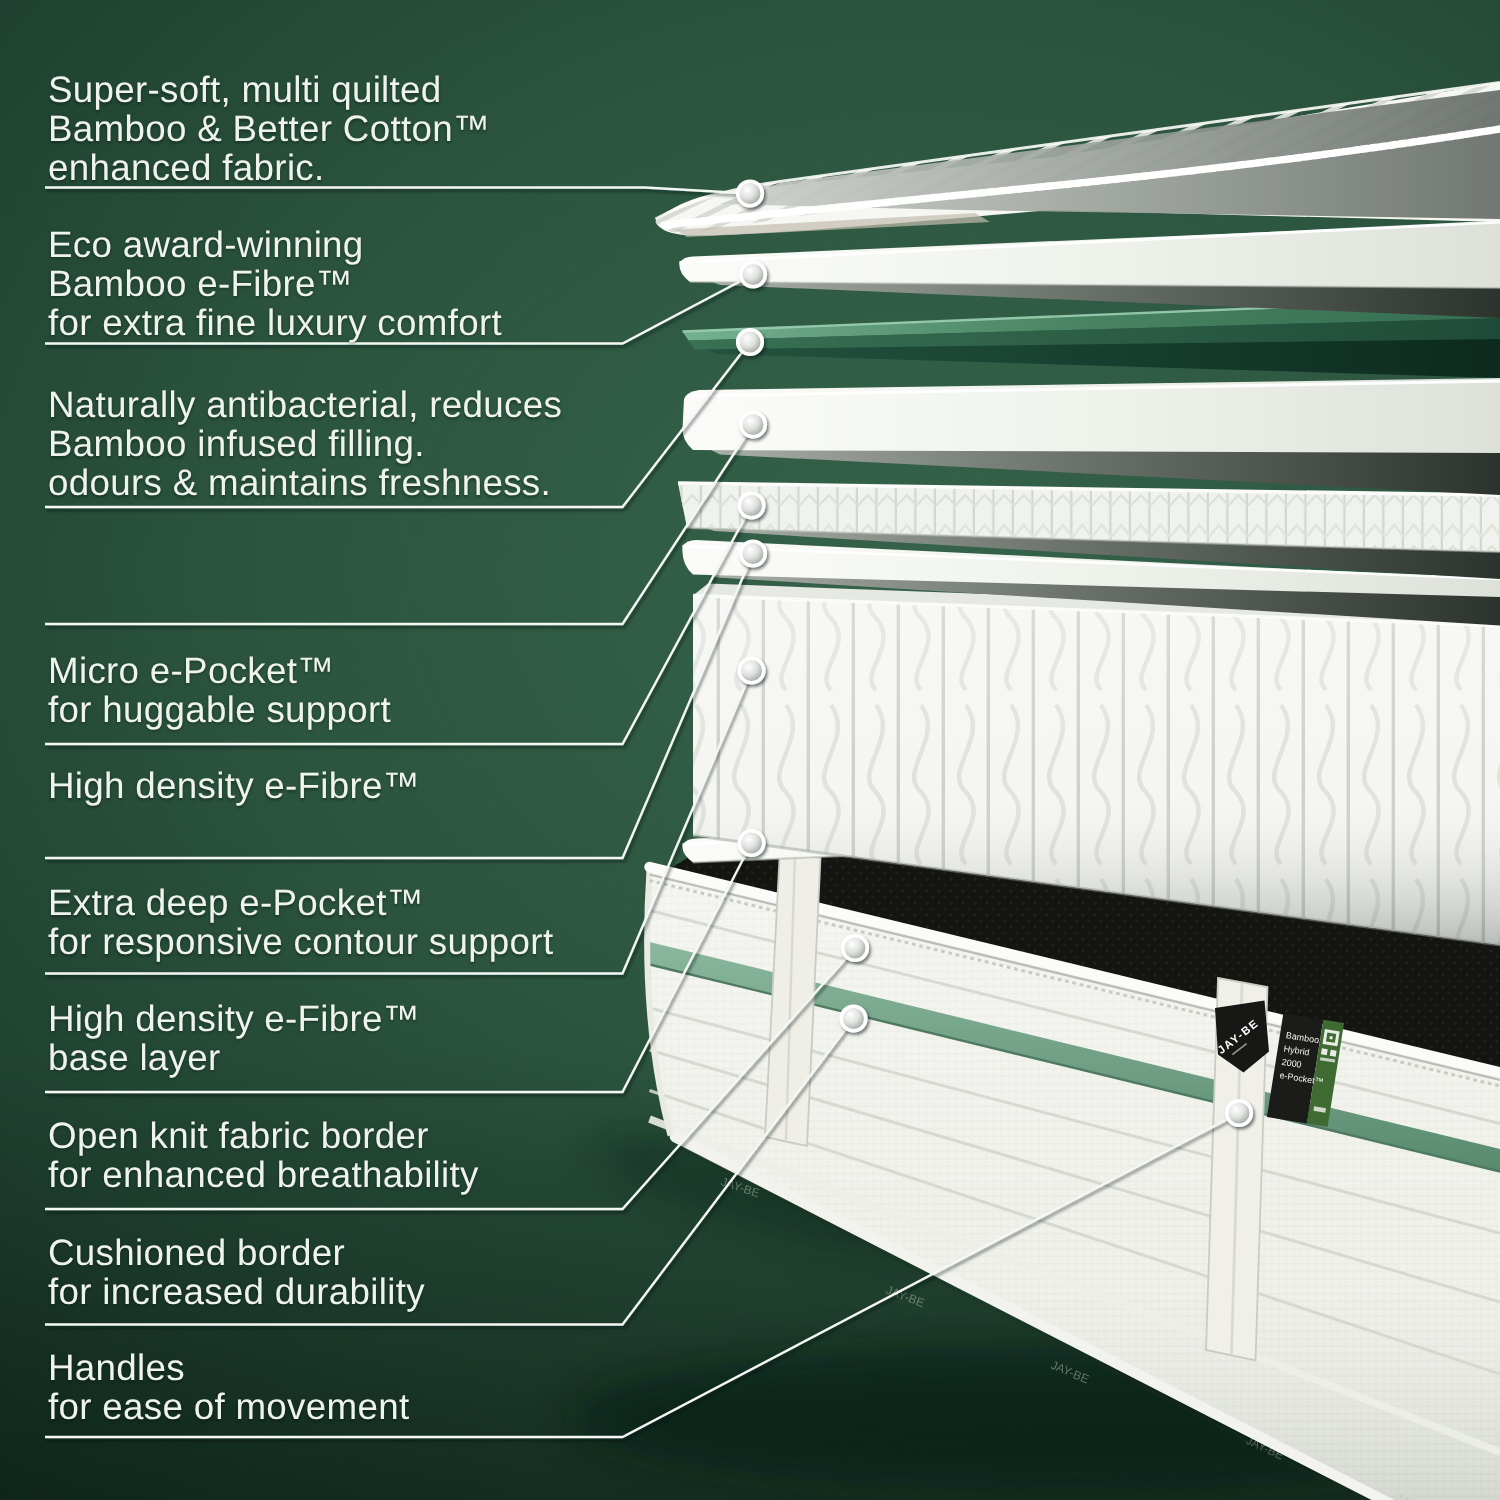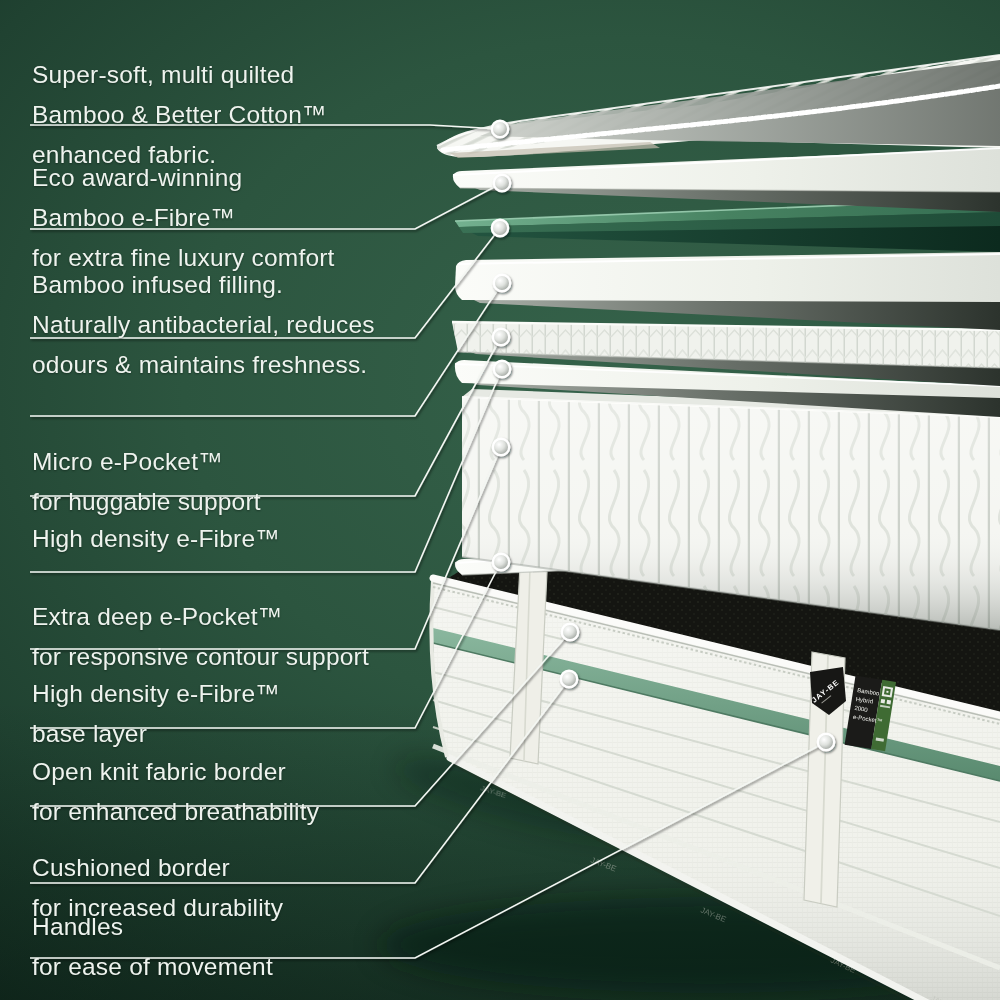--- a/index.html
+++ b/index.html
@@ -8,23 +8,23 @@
     font-family:"Liberation Sans","DejaVu Sans",sans-serif;
     background:
       linear-gradient(to bottom, rgba(0,0,0,0) 70%, rgba(4,16,10,.35) 100%),
       radial-gradient(115% 90% at 62% 38%, #35624a 0%, #2c553f 38%, #204231 66%, #122c20 92%, #0d2418 100%);
   }
   .art{position:absolute;left:0;top:0;width:1000px;height:1000px;}
   .callout{
     position:absolute;left:32px;color:#eef3ee;font-size:24.5px;line-height:26px;
     font-weight:300;letter-spacing:.2px;text-shadow:0 1px 2px rgba(4,18,11,.45);
   }
-  .cl{display:block;white-space:nowrap;margin-top:14px;}
+  .cl{display:block;white-space:nowrap;}
   .c1{top:48px}.c2{top:151px}.c3{top:258px}.c4{top:357px}.c5{top:435px}
-  .c6{top:512px}.c7{top:590px}.c8{top:667px}.c9{top:745px}.c10{top:841px}.c11{top:900px}
+  .c6{top:512px}.c7{top:590px}.c8{top:667px}.c9{top:745px}.c10{top:823px}.c11{top:900px}
 </style>
 </head>
 <body>
 
 <div class="stage">
 
 <svg class="art" viewBox="0 0 1000 1000" aria-hidden="true">
   <defs>
     <linearGradient id="sheetFace" x1="0" y1="0" x2="1" y2="0">
       <stop offset="0" stop-color="#fbfcf9"></stop>
@@ -301,22 +301,22 @@
   <span class="cl">Super-soft, multi quilted</span>
   <span class="cl">Bamboo &amp; Better Cotton™</span>
   <span class="cl">enhanced fabric.</span>
 </div>
 <div class="callout c2">
   <span class="cl">Eco award-winning</span>
   <span class="cl">Bamboo e-Fibre™</span>
   <span class="cl">for extra fine luxury comfort</span>
 </div>
 <div class="callout c3">
+  <span class="cl">Naturally antibacterial, reduces</span>
   <span class="cl">Bamboo infused filling.</span>
-  <span class="cl">Naturally antibacterial, reduces</span>
   <span class="cl">odours &amp; maintains freshness.</span>
 </div>
 <div class="callout c5">
   <span class="cl">Micro e-Pocket™</span>
   <span class="cl">for huggable support</span>
 </div>
 <div class="callout c6">
   <span class="cl">High density e-Fibre™</span>
 </div>
 <div class="callout c7">

